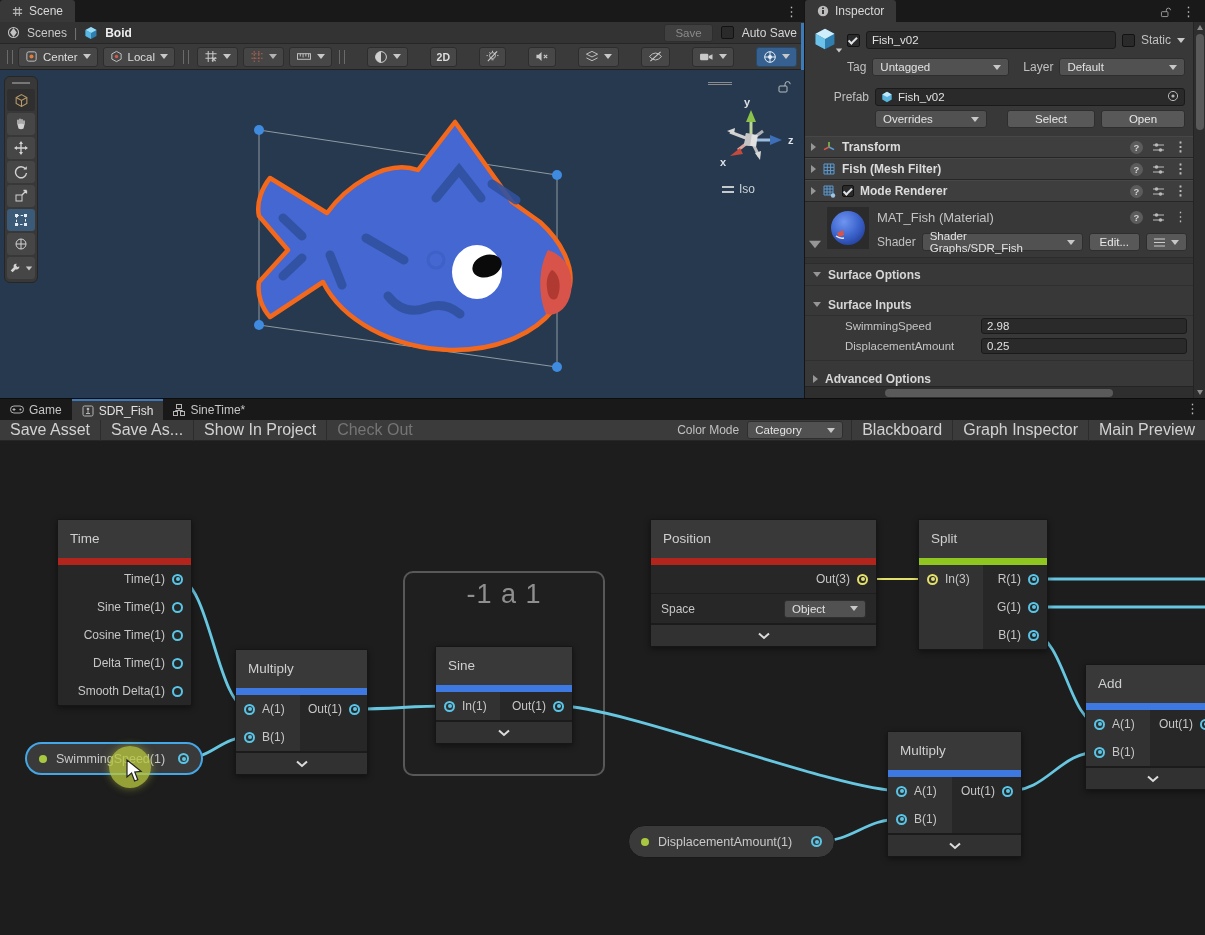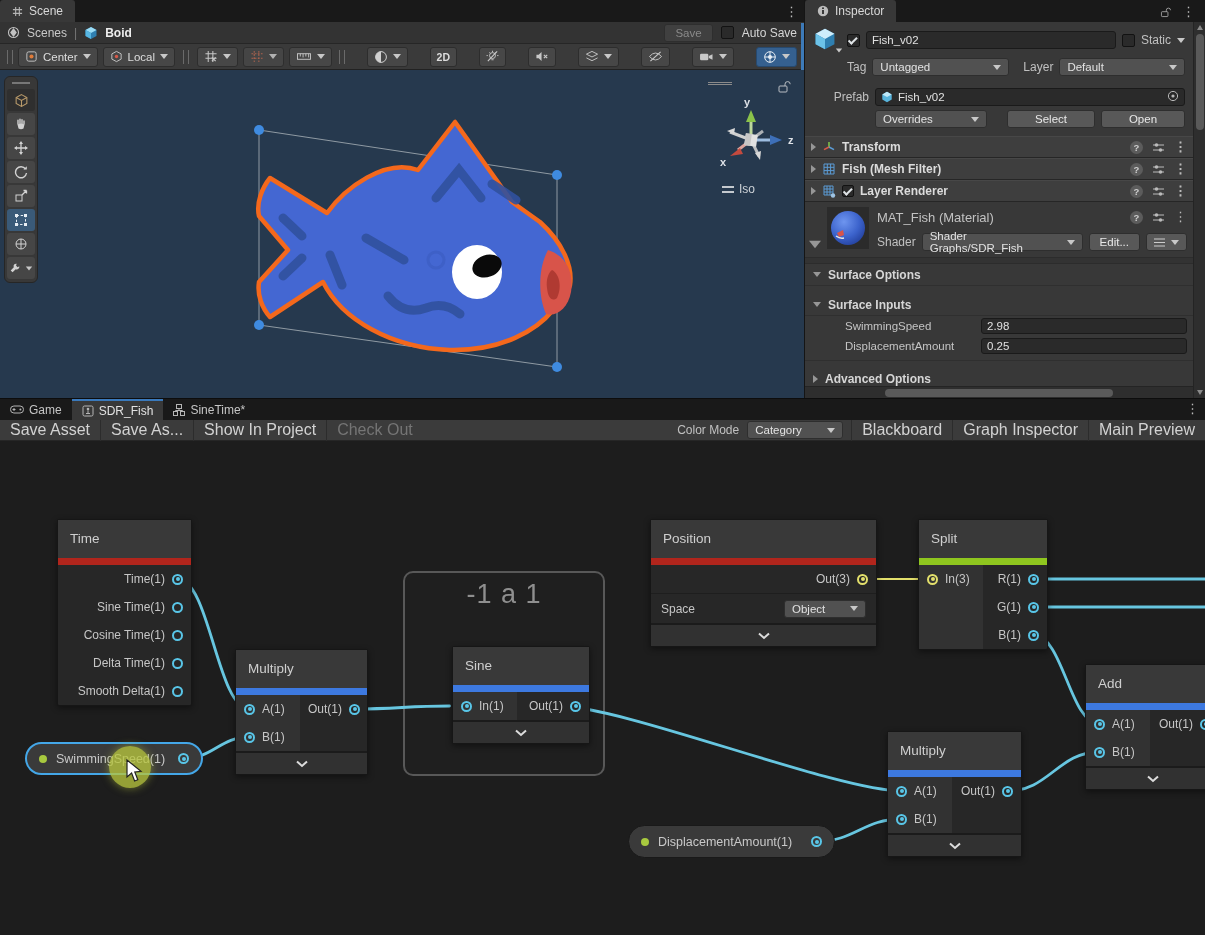--- a/index.html
+++ b/index.html
@@ -504,21 +504,21 @@
           <span class="kebab" style="padding:0;">⋮</span>
         </span>
       </div>
       <div class="comp-row">
         <span class="tri-r"></span>
         <svg width="14" height="14" viewBox="0 0 14 14">
             <path d="M2 2h9v9H2zM2 5h9M2 8h9M5 2v9M8 2v9" stroke="#5b9bd5" stroke-width="1" fill="none"></path>
             <circle cx="11" cy="11.5" r="2.2" fill="#9fc3e2"></circle>
           </svg>
         <span class="cb checked" style="width:12px;height:12px;"></span>
-        <span>Layer Renderer</span>
+        <span>Mode Renderer</span>
         <span class="comp-right">
           <span class="qicon">?</span>
           <svg width="13" height="11" viewBox="0 0 13 11">
               <path d="M1 3h11M1 8h11" stroke="#bbb"></path>
               <circle cx="4.5" cy="3" r="1.8" fill="#bbb"></circle>
               <circle cx="8.5" cy="8" r="1.8" fill="#bbb"></circle>
             </svg>
           <span class="kebab" style="padding:0;">⋮</span>
         </span>
       </div>
@@ -725,21 +725,21 @@
                 <span class="port connected"></span>
               </div>
             </div>
           </div>
           <div class="node-chev">
             <svg width="14" height="8" viewBox="0 0 14 8">
               <polyline points="2,1.5 7,6 12,1.5" stroke="#dcdcdc" stroke-width="2" fill="none"></polyline>
             </svg>
           </div>
         </div>
-        <div class="node" style="left: 452px; top: 205px; width: 138px;">
+        <div class="node" style="left: 435px; top: 205px; width: 138px;">
           <div class="node-title">Sine</div>
           <div class="node-bar" style="background: rgb(61, 121, 224);"></div>
           <div class="node-body cols">
             <div class="col-in">
               <div class="prow">
                 <span class="port connected"></span>
                 <span>In(1)</span>
               </div>
             </div>
             <div class="col-out">

